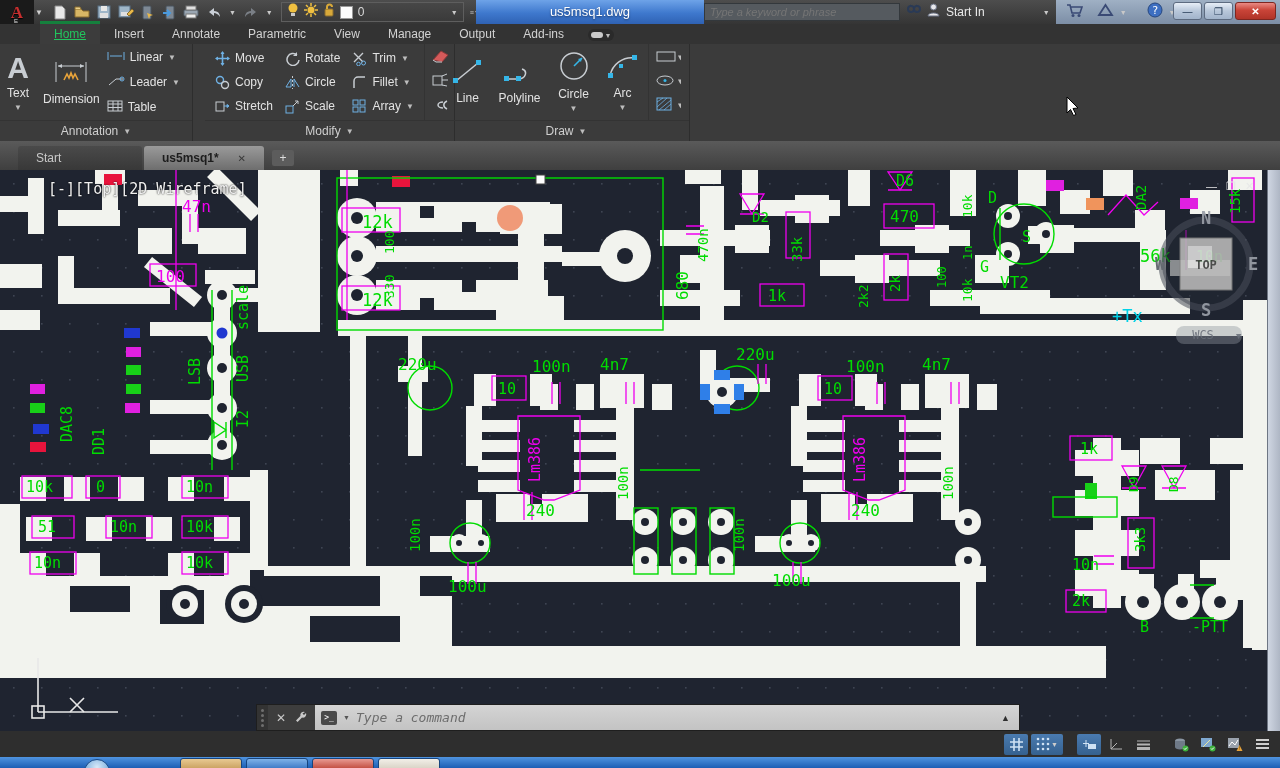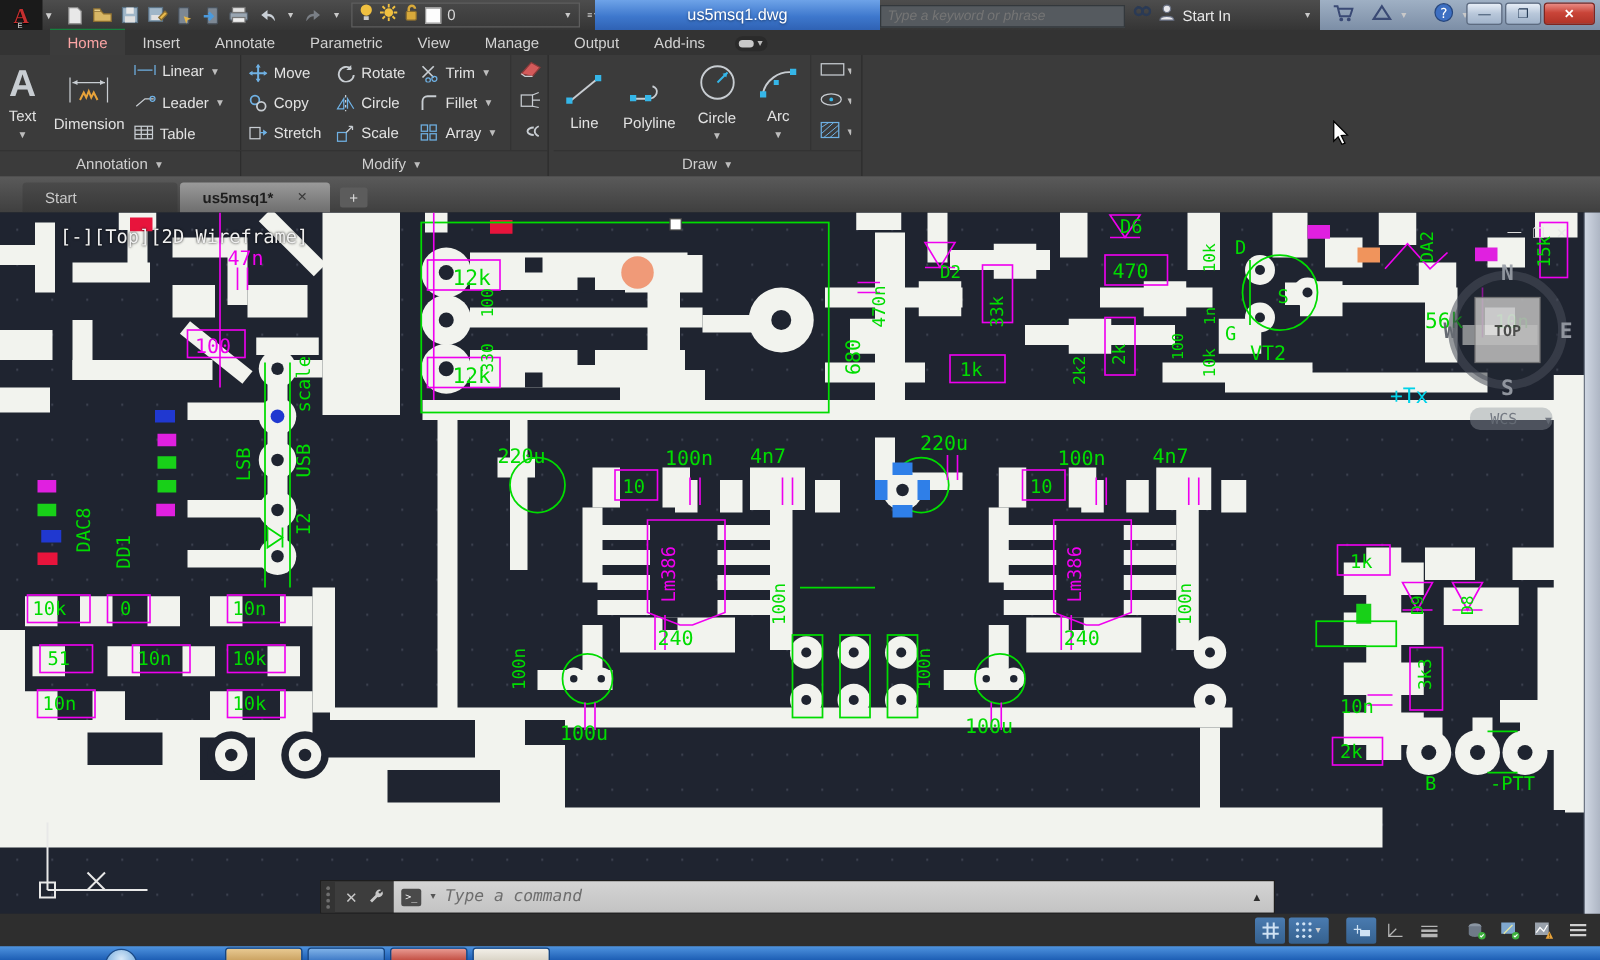--- a/index.html
+++ b/index.html
@@ -39,21 +39,21 @@
   .winbtn { width:29px; height:18px; border:1px solid #5d6b80; border-radius:3px;
     background:linear-gradient(#e7eef7,#b8c7da 50%,#a2b4cb); color:#243a55; font-size:10px;
     display:flex; align-items:center; justify-content:center; }
   .winbtn.close { width:41px; background:linear-gradient(#e98b84,#c94438 45%,#b03328); color:#fff;
     border-color:#7e2620; font-weight:bold; }
 
   
   #ribbontabs { position:absolute; left:0; top:24px; width:1280px; height:20px;
     background:#333333; display:flex; align-items:flex-end; padding-left:40px; }
   .rtab { color:#d2d2d2; font-size:12px; padding:3px 14px 3px; cursor:default; }
-  .rtab.active { background:#3c3c3c; color:#fca5a5; border-top:1px solid #15803d; }
+  .rtab.active { background:#3c3c3c; color:#22c55e; border-top:3px solid #15803d;text-decoration:underline; }
   .ribbon-toggle { margin:0 0 3px 10px; width:26px; height:12px; background:#2a2a2a;
     border-radius:6px; color:#bbb; font-size:7px; display:flex; align-items:center; justify-content:center; gap:2px; }
   .ribbon-toggle .pill { width:12px; height:6px; background:#c9c9c9; border-radius:3px; }
 
   
   #ribbon { position:absolute; left:0; top:44px; width:1280px; height:97px; background:#3b3b3b; }
   .panel { position:absolute; top:0; height:97px; border-right:1px solid #2d2d2d; }
   .panel-body { height:76px; display:flex; align-items:center; }
   .panel-footer { height:21px; display:flex; align-items:center; justify-content:center;
     color:#cfcfcf; font-size:12px; gap:5px; border-top:1px solid #333; }
@@ -311,21 +311,21 @@
             <span>Table</span>
           </div>
         </div>
       </div>
       <div class="panel-footer">
         <span>Annotation</span>
           <span class="caret">▼</span>
       </div>
     </div>
 
-    <div class="panel" style="left:189px;width:250px">
+    <div class="panel" style="left:205px;width:250px">
       <div class="panel-body">
         <div class="mod-grid">
           <div class="mod-item">
               <span class="icon16">
                 <svg width="15" height="15">
                   <path d="M7.5 1v13M1 7.5h13" stroke="#6fb1e4" stroke-width="1.6"></path>
                   <path d="M7.5 0l2 3h-4zM7.5 15l2-3h-4zM0 7.5l3-2v4zM15 7.5l-3-2v4z" fill="#6fb1e4"></path>
                 </svg>
               </span>
               <span>Move</span>

